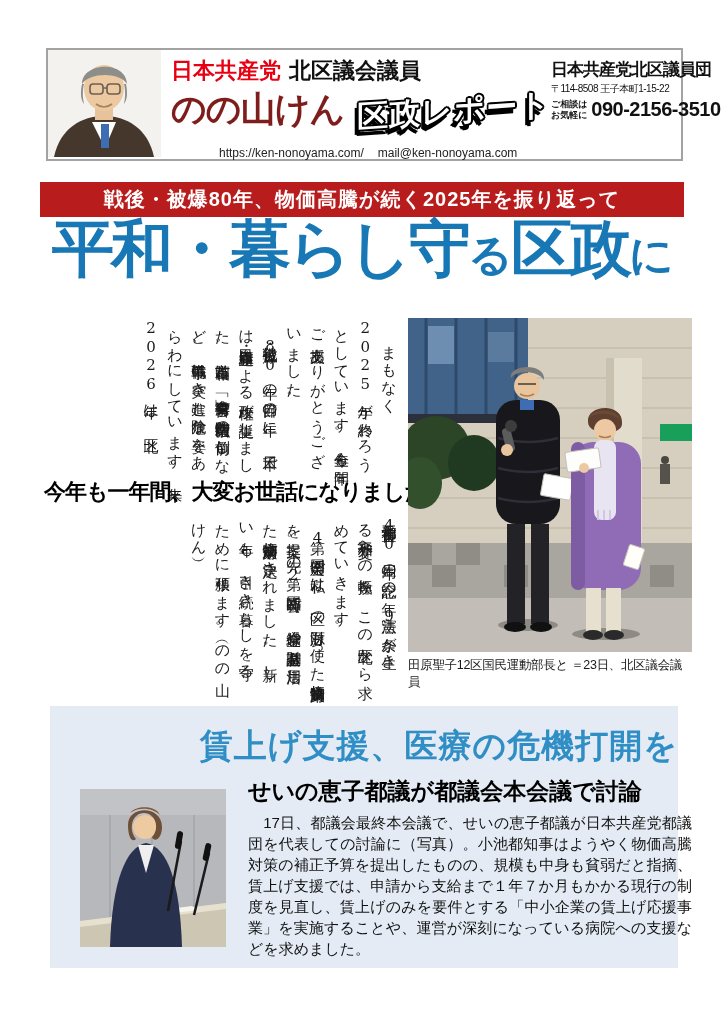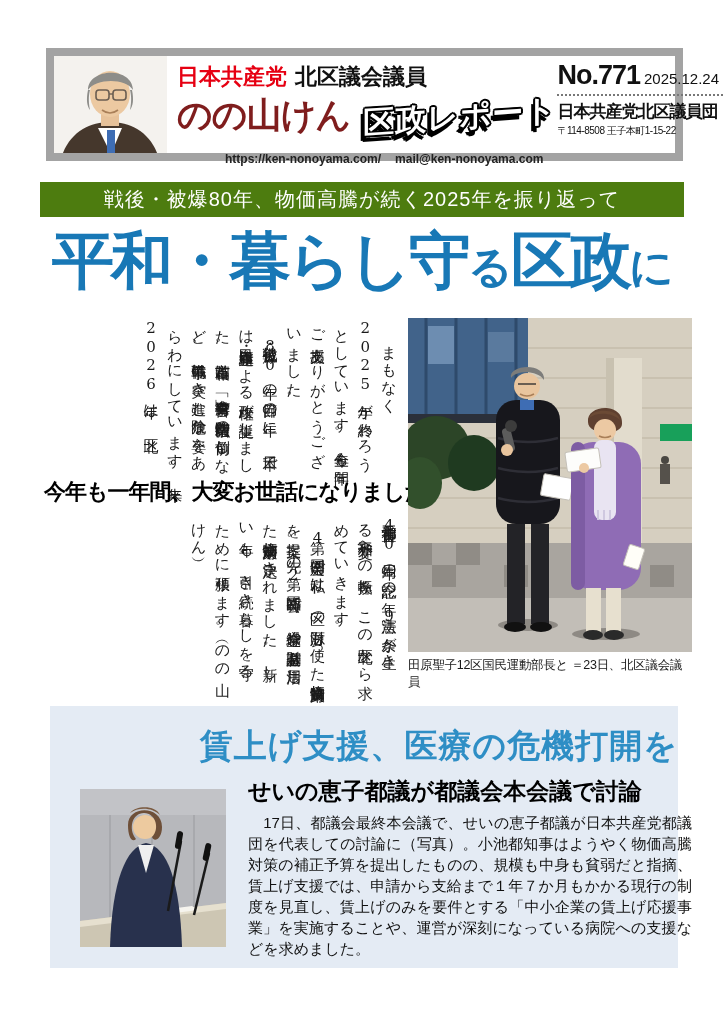--- a/index.html
+++ b/index.html
@@ -1,50 +1,50 @@
 <!DOCTYPE html>
 <html><head>
 <meta charset="utf-8">
 <style>
   html,body{margin:0;padding:0;background:#fff;}
   .page{position:relative;width:724px;height:1024px;background:#ffffff;overflow:hidden;
         font-family:"Liberation Sans",sans-serif;color:#111;}
   .abs{position:absolute;}
 
   
-  .header-box{left:46px;top:48px;width:637px;height:113px;border:8px solid #a3a3a3;
+  .header-box{left:46px;top:48px;width:637px;height:113px;border:2px solid #a3a3a3;
               display:flex;background:#fff;box-sizing:border-box;}
   .portrait{width:113px;height:100%;flex:none;overflow:hidden;}
   .header-mid{flex:1;padding:6px 0 0 10px;position:relative;white-space:nowrap;}
   .hrow1{font-size:22px;font-weight:700;letter-spacing:0px;}
   .party{color:#e60012;font-weight:900;margin-right:8px;}
   .hrow2{margin-top:1px;line-height:44px;}
   .kname{font-size:35px;font-weight:900;letter-spacing:-1px;color:#7f1d1d;}
   .report{display:inline-block;font-size:31px;font-weight:900;color:#fff;margin-left:8px;
           transform:rotate(-4deg) skewX(-4deg);letter-spacing:1px;
           text-shadow:2px 0 0 #000,-2px 0 0 #000,0 2px 0 #000,0 -2px 0 #000,
                       1.5px 1.5px 0 #000,-1.5px 1.5px 0 #000,1.5px -1.5px 0 #000,-1.5px -1.5px 0 #000,
                       -4px 5px 0 #000,-2px 6px 0 #000;}
-  .hrow3{font-size:12px;color:#222;margin-top:8px;padding-left:48px;letter-spacing:0px;font-weight:bold;}
+  .hrow3{font-size:12px;color:#222;margin-top:8px;padding-left:48px;letter-spacing:0px;}
   .hrow3 span{margin-right:14px;}
   .header-right{width:172px;flex:none;padding:4px 6px 0 0;box-sizing:border-box;}
   .no-row{border-bottom:2px dotted #777;padding-bottom:3px;white-space:nowrap;}
   .issue-no{font-size:27px;font-weight:900;letter-spacing:-1px;}
   .issue-date{font-size:15px;font-weight:400;margin-left:4px;}
   .group{font-size:17px;font-weight:700;letter-spacing:-1px;margin-top:4px;white-space:nowrap;}
   .addr{font-size:10px;letter-spacing:-0.5px;margin-top:1px;white-space:nowrap;}
   .phone-row{display:flex;align-items:center;margin-top:2px;}
   .phone-note{font-size:9px;line-height:1.2;font-weight:700;flex:none;}
   .phone{font-size:20px;font-weight:900;letter-spacing:-0.5px;margin-left:4px;white-space:nowrap;}
 
   
-  .banner{left:40px;top:182px;width:644px;height:35px;background:#4d7c0f;color:#fff;
-          font-size:20px;font-weight:400;text-align:center;line-height:35px;letter-spacing:1px;}
+  .banner{left:40px;top:182px;width:644px;height:35px;background:#b91c1c;color:#fff;
+          font-size:20px;font-weight:700;text-align:center;line-height:35px;letter-spacing:1px;}
   .headline{left:40px;top:216px;width:644px;text-align:center;color:#1878b6;font-weight:900;
-            white-space:nowrap;line-height:90px;height:92px;}
+            white-space:nowrap;line-height:66px;height:92px;}
   .h-big{font-size:62px;letter-spacing:-3px;}
   .h-small{font-size:44px;letter-spacing:-2px;}
 
   
   .vtext{writing-mode:vertical-rl;text-orientation:upright;white-space:pre-line;
          font-family:"DejaVu Serif","Liberation Serif",serif;font-size:15px;line-height:23.8px;
          letter-spacing:0.5px;color:#1a1a1a;}
   .vblock1{left:42px;top:319px;width:358px;height:158px;}
   .subhead1{left:44px;top:477px;width:360px;font-size:22px;font-weight:900;letter-spacing:-1px;
             color:#000;white-space:nowrap;}
@@ -93,25 +93,29 @@
       <div class="hrow2">
         <span class="kname">のの山けん</span>
         <span class="report">区政レポート</span>
       </div>
       <div class="hrow3">
         <span>https://ken-nonoyama.com/</span><span>mail@ken-nonoyama.com</span>
       </div>
     </div>
 
     <div class="header-right">
-      <div class="no-row">
-        <span class="issue-no">No.771</span><span class="issue-date">2025.12.24</span>
-      </div>
       <div class="group">日本共産党北区議員団</div>
       <div class="addr">〒114-8508 王子本町1-15-22</div>
+      <div class="phone-row">
+        <div class="phone-note">
+          <div>ご相談は</div>
+          <div>お気軽に</div>
+        </div>
+        <div class="phone">090-2156-3510</div>
+      </div>
     </div>
   </div>
 
   <div class="abs banner">戦後・被爆80年、物価高騰が続く2025年を振り返って</div>
 
   <div class="abs headline">
     <span class="h-big">平和・暮らし守</span><span class="h-small">る</span><span class="h-big">区政</span><span class="h-small">に</span>
   </div>
 
   <div class="abs vtext vblock1">　まもなく2025年が終わろうとしています。今年も一年間、ご支援ありがとうございました。

